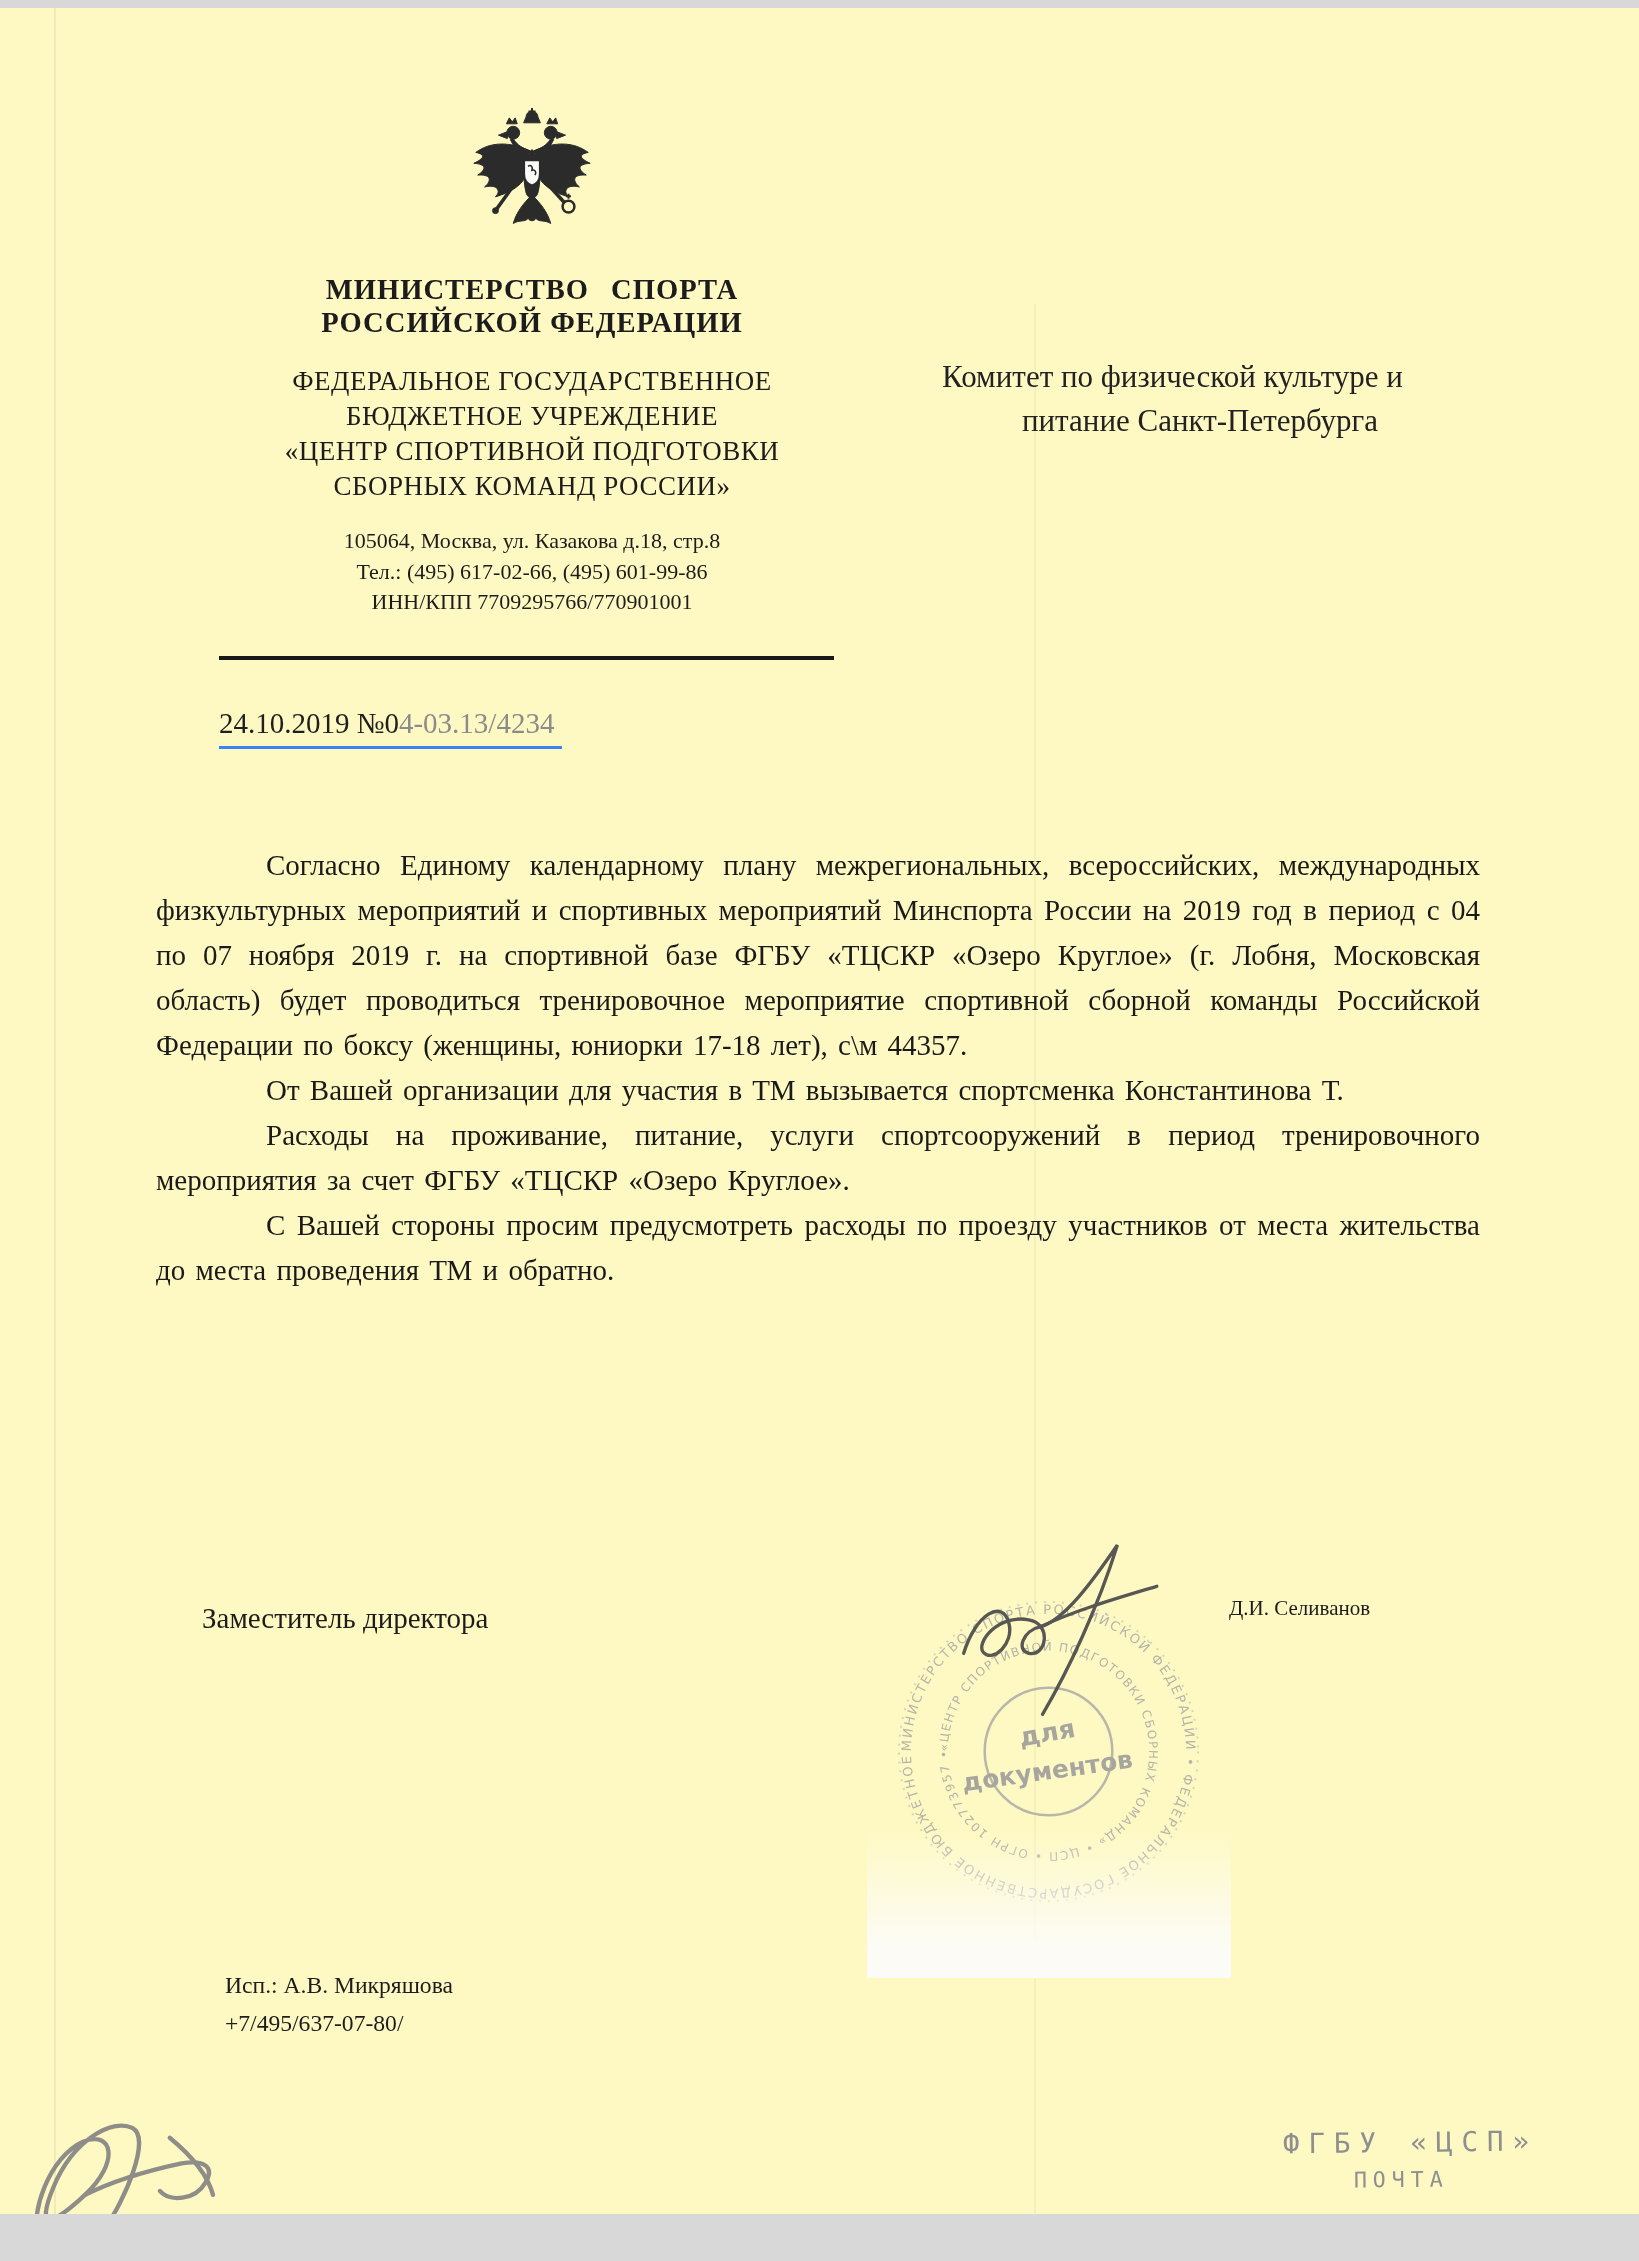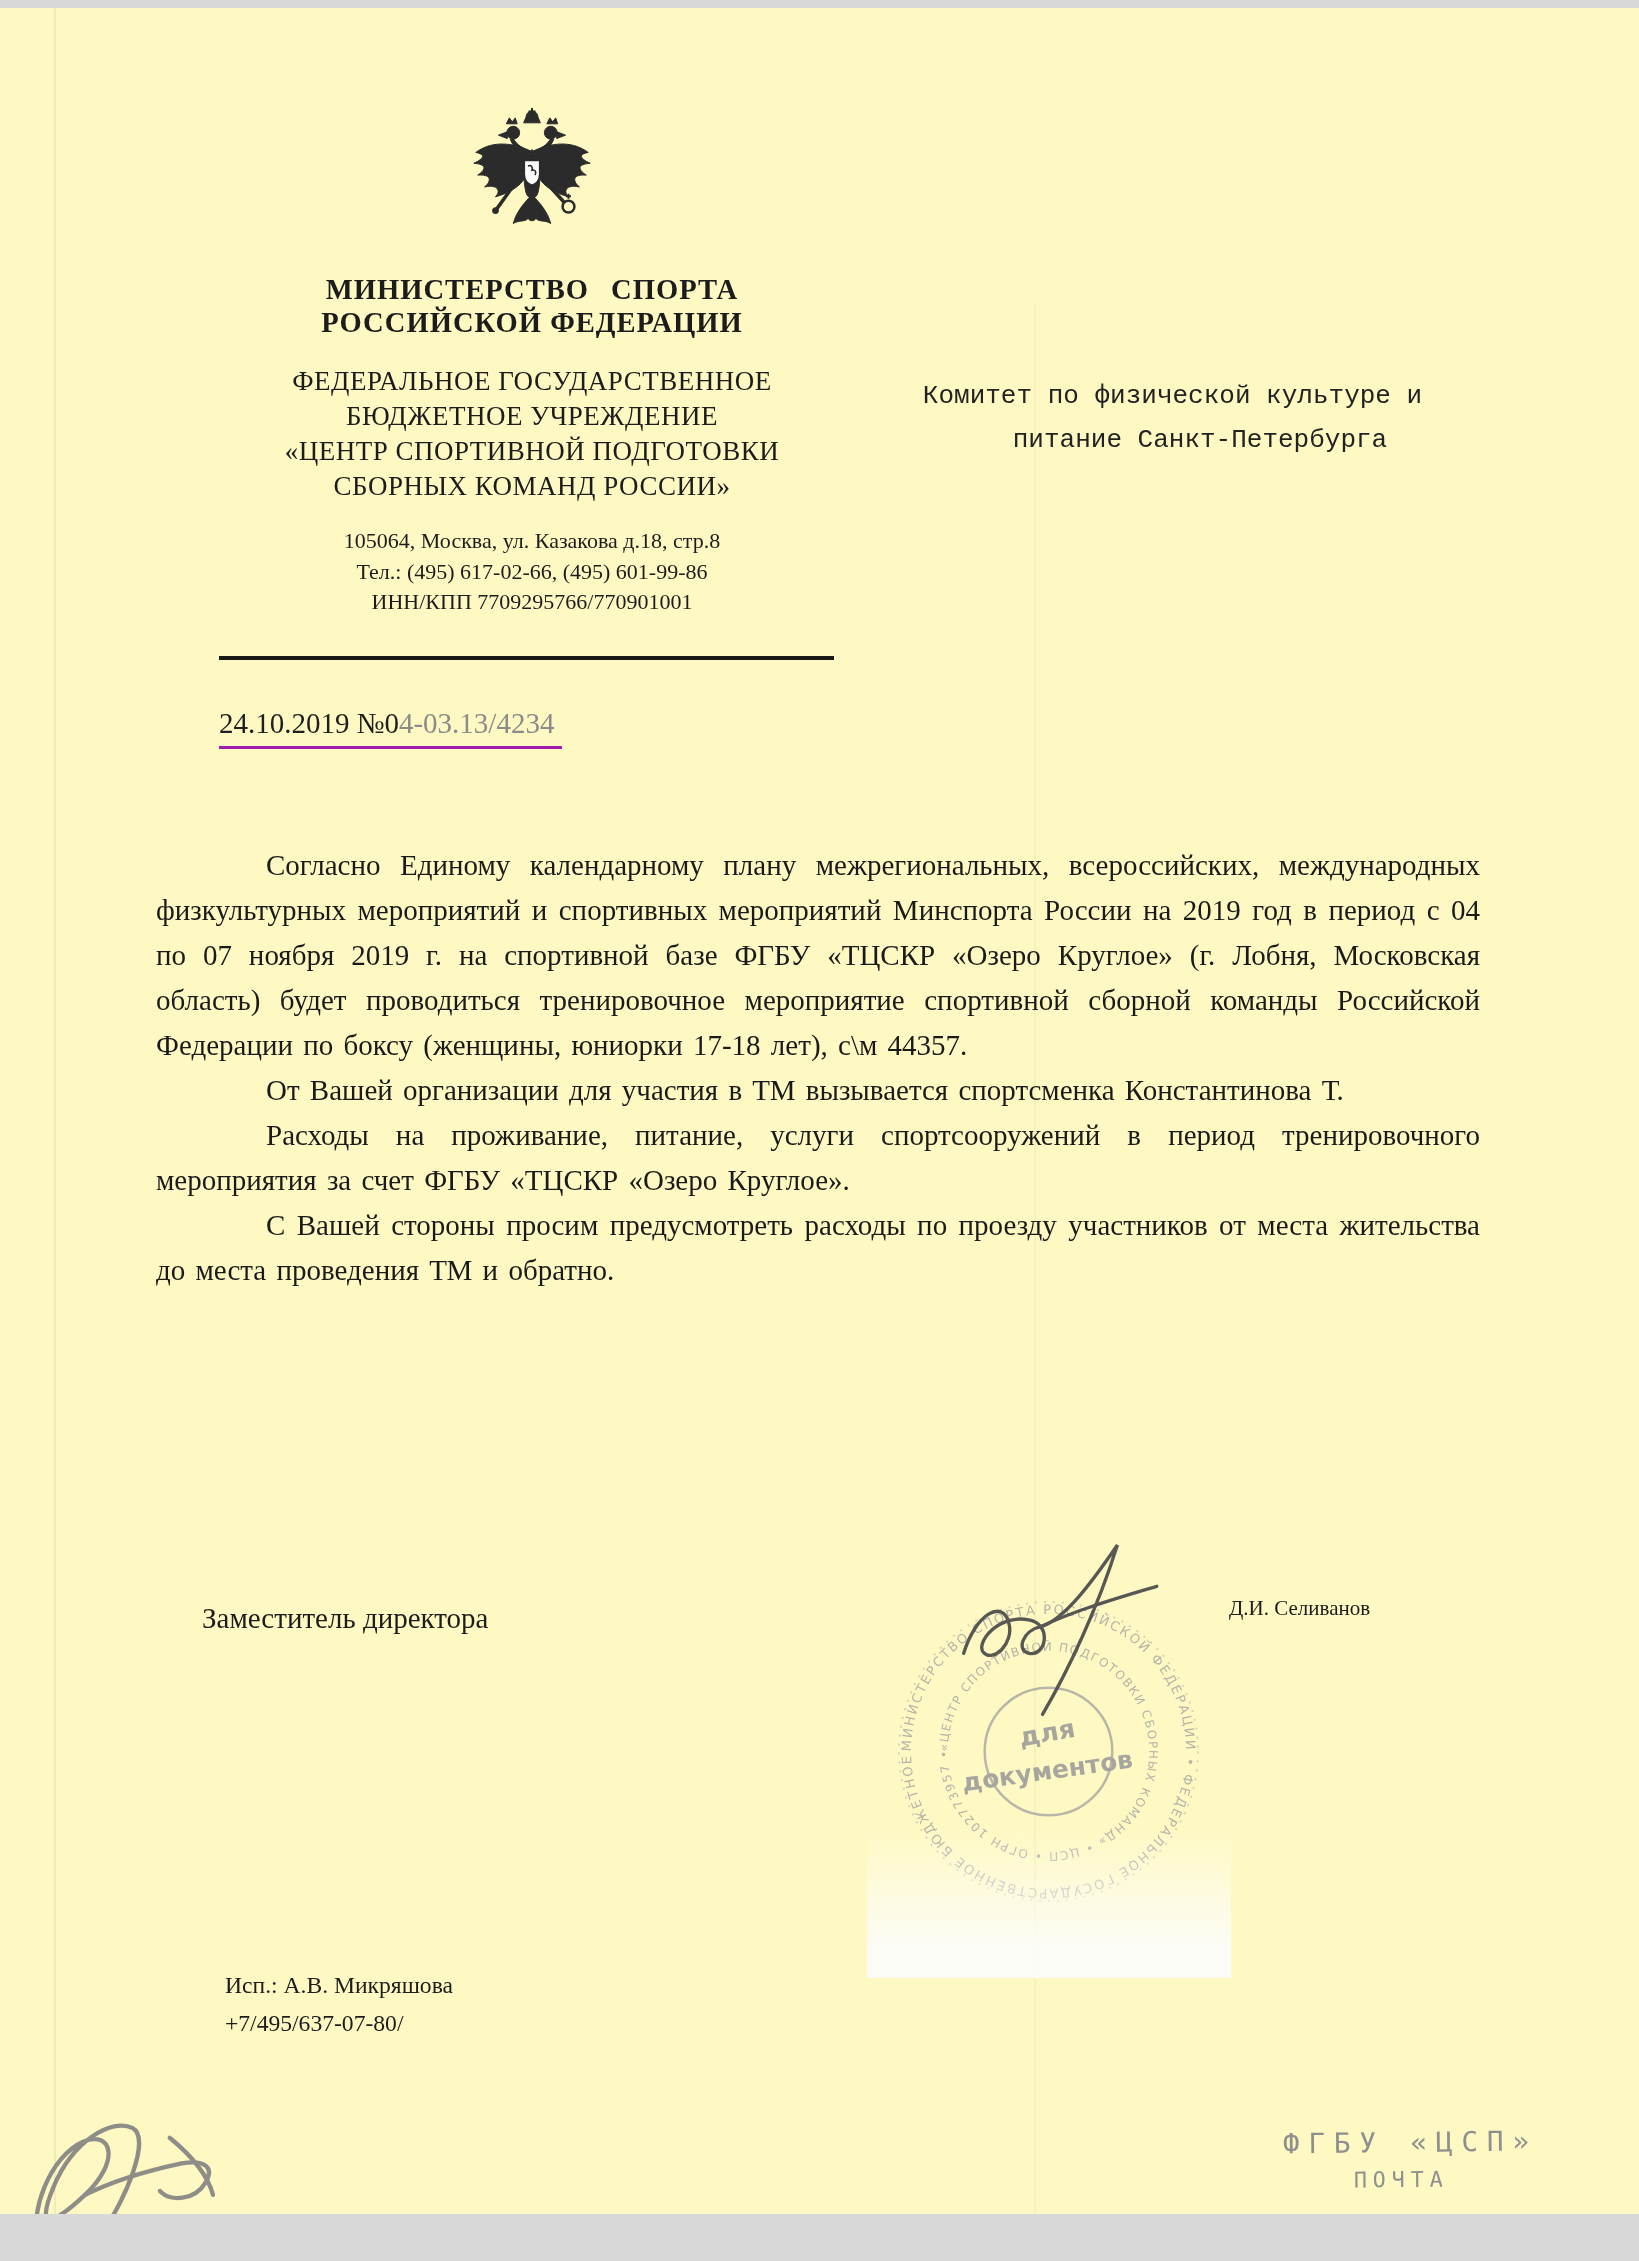--- a/index.html
+++ b/index.html
@@ -17,24 +17,24 @@
   
   .lh{position:absolute;left:197px;top:95px;width:670px;text-align:center;}
   .emblem{display:block;margin:0 auto 9.9px auto;}
   .ministry{font-weight:bold;font-size:28.6px;line-height:33px;letter-spacing:1px;}
   .ministry .l1{word-spacing:13.8px;}
   .org{margin-top:25.6px;font-size:27px;line-height:35px;letter-spacing:0.5px;}
   .org .b{font-weight:normal;}
   .addr{margin-top:21.7px;font-size:22px;line-height:30.5px;}
   .rule{position:absolute;left:219px;top:648px;width:615px;height:3.9px;background:#181818;}
   
-  .addressee{position:absolute;left:867px;top:366px;width:611px;text-align:center;font-size:26px;line-height:44px;color:#222;font-family:Liberation Mono, monospace;}
+  .addressee{position:absolute;left:867px;top:347px;width:611px;text-align:center;font-size:31px;line-height:44px;color:#222;}
   .addressee .l2{padding-left:55px;}
   
-  .ref{position:absolute;left:219px;top:699px;font-size:29px;border-bottom:3px solid #a21caf;padding:0 7.9px 5.9px 0;}
+  .ref{position:absolute;left:219px;top:699px;font-size:29px;border-bottom:3px solid #3b82f6;padding:0 7.9px 5.9px 0;}
   .ref .dark{color:#1f1f1f;}
   .ref .grey{color:#8b8b8b;}
   
   .body{
     position:absolute;left:156px;top:835px;width:1324px;
     font-size:29px;line-height:45px;text-align:justify;word-spacing:3px;color:#1a1a1a;
   }
   .body p{margin:0;text-indent:110px;}
   
   .sig-title{position:absolute;left:202px;top:1594px;font-size:29px;}

